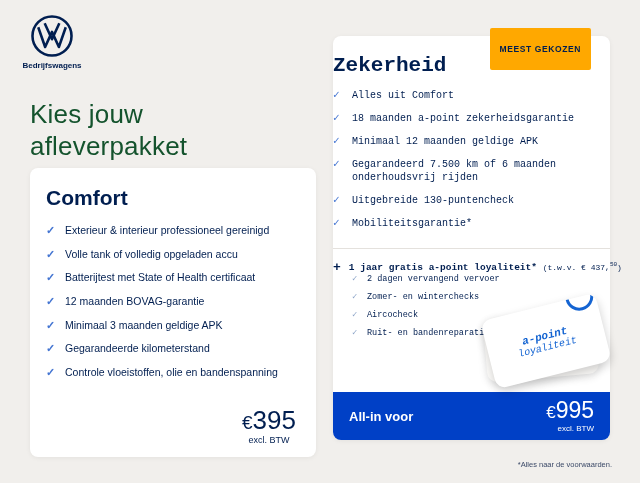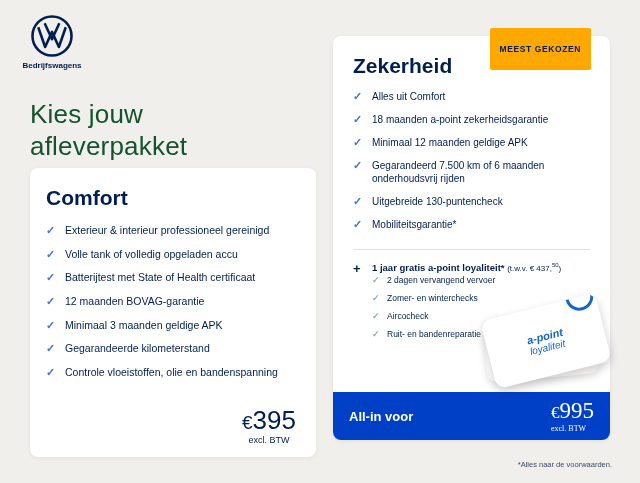--- a/index.html
+++ b/index.html
@@ -57,21 +57,21 @@
     position: absolute; left: 333px; top: 36px;
     width: 277px; height: 404px;
     display: flex; flex-direction: column;
   }
   .badge {
     position: absolute; top: -8px; right: 19px;
     background: #ffa800; color: #001e50;
     font-size: 8.5px; font-weight: 700; letter-spacing: 0.6px;
     padding: 16px 10px; border-radius: 2px;
   }
-  .z-content { position: relative; flex: 1; padding: 18px 20px 0; }
+  .z-content { position: relative; flex: 1; padding: 18px 0 0; font-family: Liberation Mono, monospace; }
   .z-list { gap: 10px; margin-top: 12px; }
   .z-list .check-item { font-size: 10px; }
 
   .divider { border: 0; border-top: 1px solid #e4e1dd; margin: 18px 0 12px; }
 
   .loyalty-row { display: flex; gap: 8px; align-items: flex-start; white-space: nowrap; }
   .plus { font-size: 13px; font-weight: 700; line-height: 1; width: 11px; color: #001e50; }
   .loyalty-title { font-size: 9.5px; font-weight: 700; line-height: 1.3; }
   .twv { font-weight: 400; font-size: 8px; }
   .twv sup { font-size: 6px; }
@@ -104,21 +104,21 @@
   .lc1 { color: #1464d2; font-size: 11px; font-weight: 700; font-style: italic; }
   .lc2 { color: #1464d2; font-size: 10px; font-style: italic; }
 
   
   .zfooter {
     background: #0040c6; border-radius: 0 0 8px 8px; height: 48px;
     display: flex; align-items: center; justify-content: space-between;
     padding: 0 16px; color: #ffffff; flex: 0 0 48px;
   }
   .allin-label { font-size: 13px; font-weight: 700; color: #ffffff; }
-  .zfooter-price { text-align: left; font-family: Liberation Serif, serif; }
+  .zfooter-price { text-align: right; }
   .zfooter .price-line { font-size: 23px; color: #ffffff; }
   .zfooter .price-line .euro { font-size: 17px; }
   .zfooter .price-note { font-size: 8px; color: #ffffff; margin-top: 2px; }
 
   .footnote {
     position: absolute; right: 28px; top: 460px;
     font-size: 7.5px; color: #3c4a68;
   }
 </style>
 </head>

